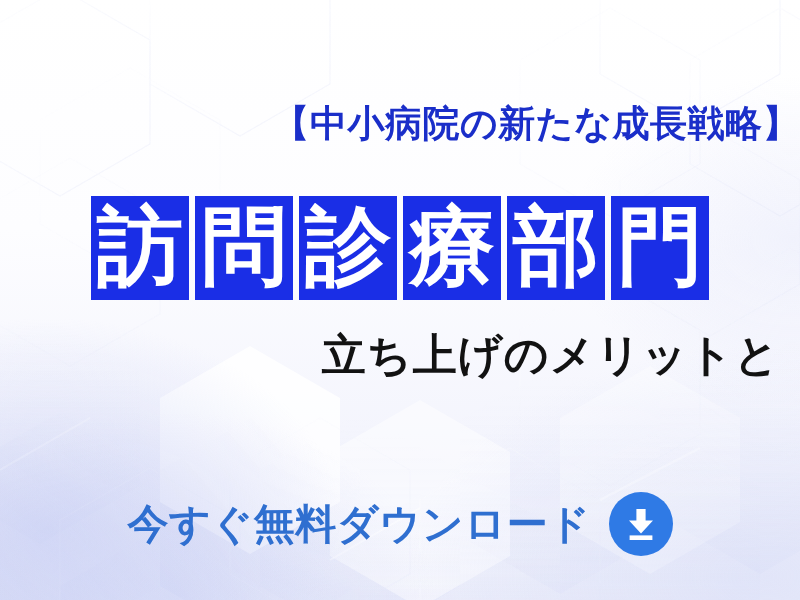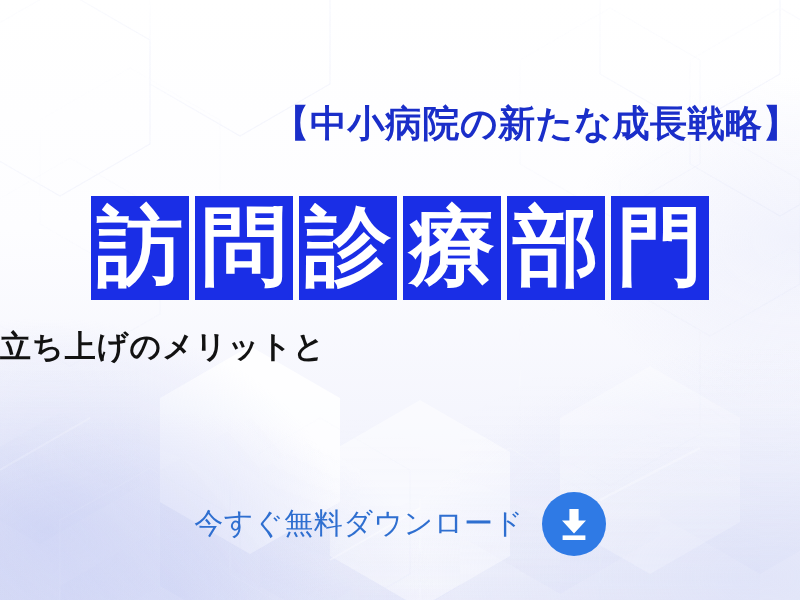--- a/index.html
+++ b/index.html
@@ -80,44 +80,44 @@
     display: block;
     transform: translateY(-2px);
   }
 
   
   .subtitle {
     position: absolute;
     top: 327px;
     left: 0;
     width: 780px;
-    text-align: left;
+    text-align: right;
     color: #121212;
-    font-size: 31px;
+    font-size: 44px;
     line-height: 1.26;
     font-weight: 700;
     letter-spacing: 1px;
   }
   .subtitle .line { display: block; white-space: nowrap; }
 
   
   .cta {
     position: absolute;
     left: 0;
     top: 492px;
     width: 800px;
     display: flex;
     align-items: center;
     justify-content: center;
     gap: 18px;
   }
   .cta-text {
     color: #2f6fd0;
-    font-size: 29px;
-    font-weight: 400;
+    font-size: 41px;
+    font-weight: 700;
     letter-spacing: 0.5px;
     white-space: nowrap;
   }
   .dl-icon {
     width: 64px;
     height: 64px;
     flex: 0 0 64px;
     border-radius: 50%;
     background: #2f7ae5;
     display: flex;

